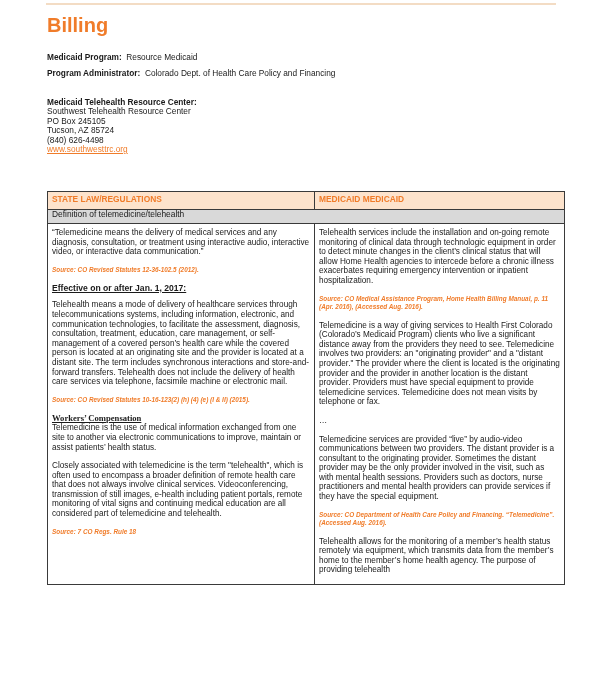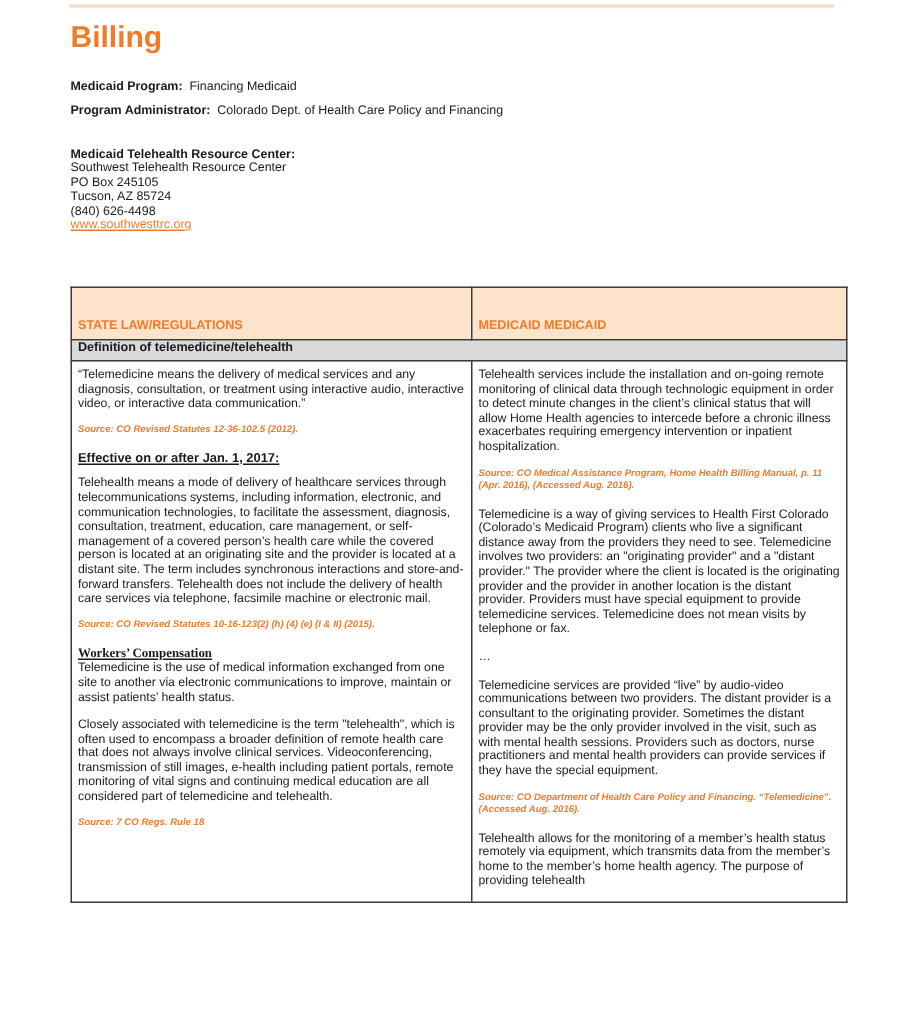--- a/index.html
+++ b/index.html
@@ -10,38 +10,38 @@
   .meta { position:absolute; left:47px; font-size:8.3px; line-height:10px; }
   .meta b { font-weight:bold; }
   .addr { position:absolute; left:47px; top:98px; font-size:8.3px; line-height:9.4px; }
   .addr .lbl { font-weight:bold; }
   .addr a { color:#f07c2a; text-decoration:underline; }
 
   table.doc { position:absolute; left:47px; top:191px; width:518px; border-collapse:collapse;
               font-size:8.2px; line-height:9.6px; }
   table.doc td, table.doc th { border:1px solid #3a3a3a; vertical-align:top; padding:0 4px; }
   table.doc th { background:#fde3cc; color:#f07c2a; font-weight:bold; text-align:left;
-                 height:14px; padding-top:20px; font-size:8.4px; }
-  .section-row td { background:#d9d9d9; font-weight:bold; height:13px; padding-top:3px; font-size:8.4px; }
+                 height:14px; padding-top:3px; font-size:8.4px; }
+  .section-row td { background:#d9d9d9; font-weight:normal; height:13px; padding-top:3px; font-size:8.4px; }
   .col-l { width:258px; }
   .body-cell { padding-top:4px !important; }
   p { margin:0 0 9px 0; }
   .src { color:#f07c2a; font-style:italic; font-weight:bold; font-size:6.4px; line-height:8px; margin-bottom:10px; }
   .sub { font-weight:bold; text-decoration:underline; font-size:8.6px; margin-bottom:7px; }
   .sub-tight { font-weight:bold; text-decoration:underline; font-size:8.6px; margin:0;font-family:Liberation Serif, serif; }
 </style>
 </head>
 <body>
 
 <div class="top-rule"></div>
 <h1 class="title">Billing</h1>
 
 <div class="meta" style="top:52px;">
   <b>Medicaid Program:</b>&nbsp;
-  <span>Financing Medicaid</span>
+  <span>Resource Medicaid</span>
 </div>
 <div class="meta" style="top:68px;">
   <b>Program Administrator:</b>&nbsp;
   <span>Colorado Dept. of Health Care Policy and Financing</span>
 </div>
 
 <div class="addr">
   <div class="lbl">Medicaid Telehealth Resource Center:</div>
   <div>Southwest Telehealth Resource Center</div>
   <div>PO Box 245105</div>

